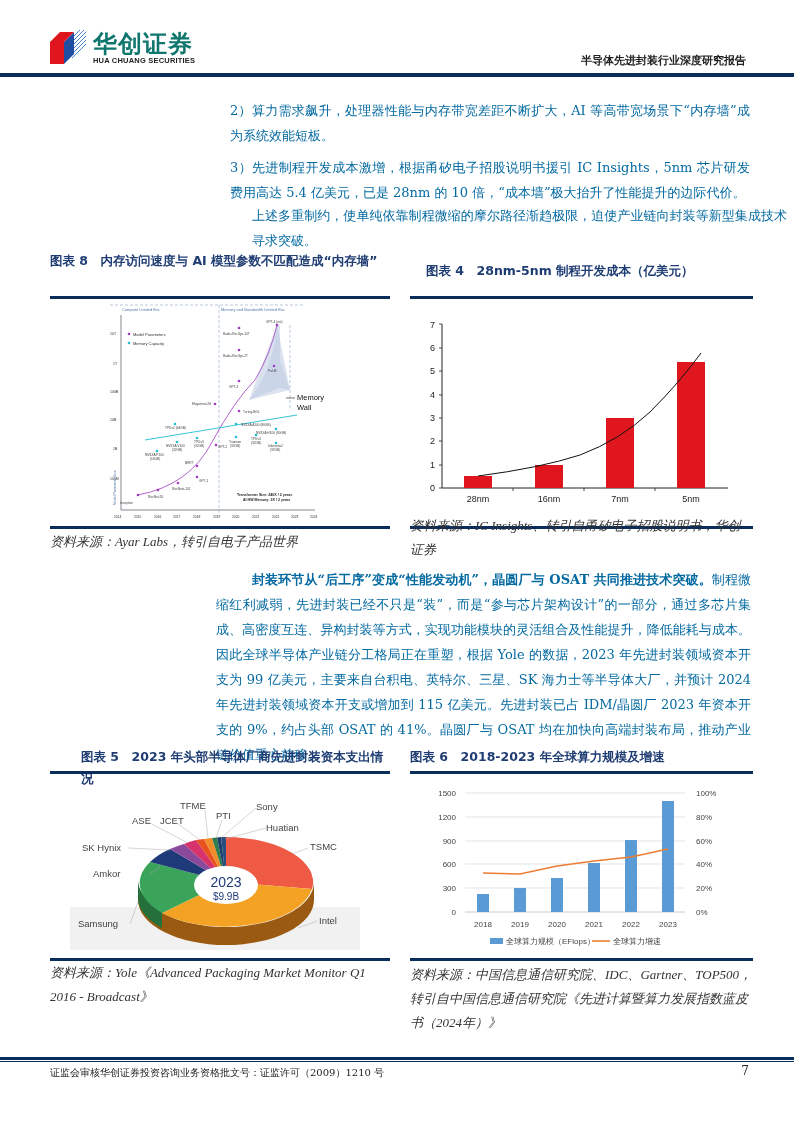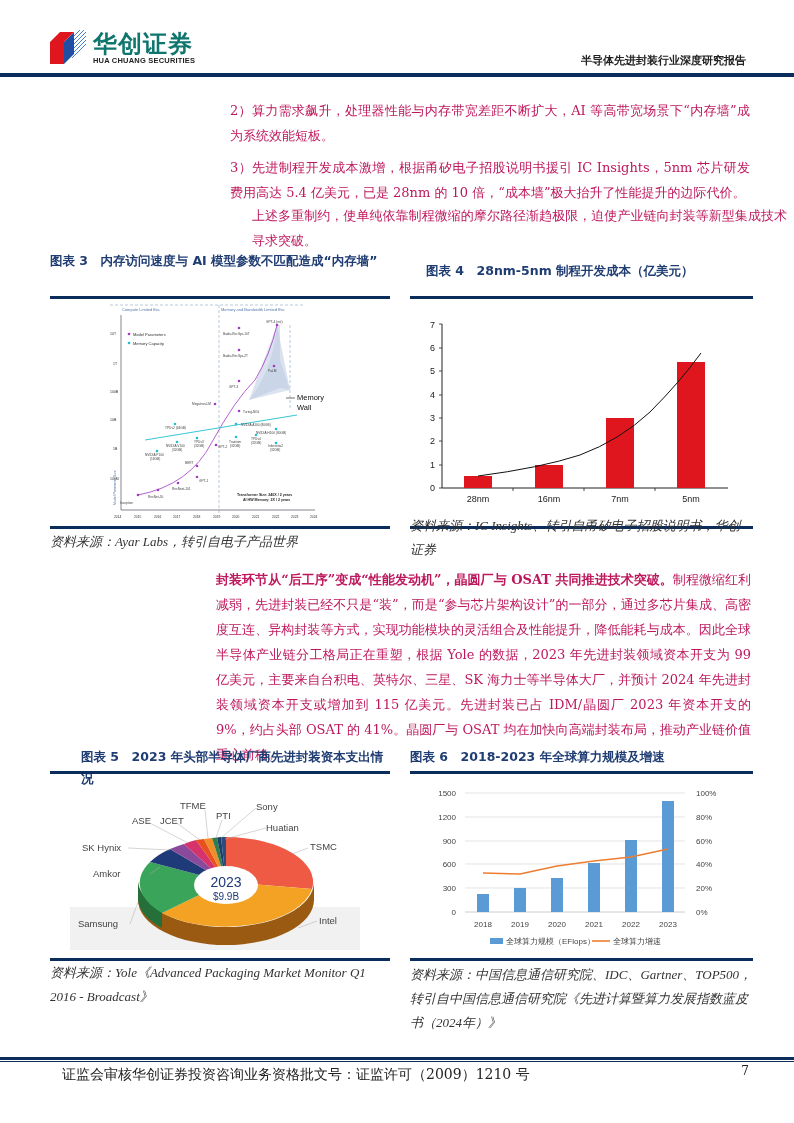--- a/index.html
+++ b/index.html
@@ -3,28 +3,28 @@
 <meta charset="utf-8">
 <style>
   * { margin: 0; padding: 0; box-sizing: border-box; }
   body { width: 794px; height: 1123px; background: #fff; font-family: "DejaVu Serif", serif; color: #222; position: relative; overflow: hidden; }
   .abs { position: absolute; }
   .logo-box { left: 50px; top: 30px; width: 36px; height: 34px; }
   .logo-cn { left: 93px; top: 28px; font-family: "DejaVu Sans", sans-serif; font-weight: bold; font-size: 24px; letter-spacing: 1px; color: #0f766e; }
   .logo-en { left: 93px; top: 56px; font-family: "Liberation Sans", sans-serif; font-weight: bold; font-size: 7.5px; color: #222; letter-spacing: 0.2px; }
   .header-title { right: 48px; top: 53px; font-size: 11px; font-weight: bold; color: #222; }
   .header-rule { left: 0; top: 73px; width: 794px; height: 4px; background: #0b2d5b; }
-  .para { font-size: 13px; line-height: 25px; text-align: justify; color: #be185d; }
+  .para { font-size: 13px; line-height: 25px; text-align: justify; color: #0369a1; }
   .fig-title { font-family: "DejaVu Sans", sans-serif; font-weight: bold; font-size: 12.5px; color: #1f3d73; line-height: 22px; }
   .rule { height: 3px; background: #0b2d5b; }
   .src { font-family: Liberation Serif, serif; font-style: italic; font-size: 13px; color: #333; line-height: 24px; }
-  .bold-lead { font-weight: bold; }
+  .bold-lead { font-weight: bold; margin-left: 36px; }
   .footer-rule { left: 0; top: 1057px; width: 794px; height: 3px; background: #0b2d5b; }
   .footer-rule2 { left: 0; top: 1061px; width: 794px; height: 1px; background: #0b2d5b; }
-  .footer-text { left: 62px; top: 1066px; font-size: 14px; color: #222; }
+  .footer-text { left: 50px; top: 1066px; font-size: 10px; color: #222; }
   .page-num { right: 45px; top: 1064px; font-size: 12px; color: #222; }
   svg text { font-family: "Liberation Sans", sans-serif; }
 </style>
 </head>
 <body>
 
 <div class="abs logo-box">
   <svg width="36" height="34" viewBox="0 0 36 34">
     <polygon points="0,12 14,12 14,34 0,34" fill="#e0161e"></polygon>
     <polygon points="14,12 24,2 24,24 14,34" fill="#1f4ea3"></polygon>
@@ -41,21 +41,21 @@
 </div>
 <div class="abs logo-cn">华创证券</div>
 <div class="abs logo-en">HUA CHUANG SECURITIES</div>
 <div class="abs header-title">半导体先进封装行业深度研究报告</div>
 <div class="abs header-rule"></div>
 
 <div class="abs para" style="left:230px; top:98px; width:520px;">2）算力需求飙升，处理器性能与内存带宽差距不断扩大，AI 等高带宽场景下“内存墙”成为系统效能短板。</div>
 <div class="abs para" style="left:230px; top:155px; width:520px;">3）先进制程开发成本激增，根据甬矽电子招股说明书援引 IC Insights，5nm 芯片研发费用高达 5.4 亿美元，已是 28nm 的 10 倍，“成本墙”极大抬升了性能提升的边际代价。</div>
 <div class="abs para" style="left:216px; top:203px; width:535px;margin-left:36px;">上述多重制约，使单纯依靠制程微缩的摩尔路径渐趋极限，迫使产业链向封装等新型集成技术寻求突破。</div>
 
-<div class="abs fig-title" style="left:50px; top:250px; width:340px;">图表 3　内存访问速度与 AI 模型参数不匹配造成“内存墙”</div>
+<div class="abs fig-title" style="left:50px; top:250px; width:340px;">图表 8　内存访问速度与 AI 模型参数不匹配造成“内存墙”</div>
 <div class="abs fig-title" style="left:410px; top:260px; width:340px;padding-left:16px;">图表 4　28nm-5nm 制程开发成本（亿美元）</div>
 <div class="abs rule" style="left:50px; top:296px; width:340px;"></div>
 <div class="abs rule" style="left:410px; top:296px; width:343px;"></div>
 
 <div class="abs" style="left:110px; top:300px; width:220px; height:225px;text-align:center;">
   <svg width="220" height="225" viewBox="0 0 220 225">
     <line x1="0" y1="5" x2="195" y2="5" stroke="#9bb3cc" stroke-dasharray="3,2" stroke-width="0.7"></line>
     <line x1="109" y1="5" x2="109" y2="215" stroke="#9bb3cc" stroke-dasharray="3,2" stroke-width="0.7"></line>
     <line x1="180" y1="25" x2="180" y2="110" stroke="#9bb3cc" stroke-dasharray="3,2" stroke-width="0.7"></line>
     <text x="12" y="11" font-size="4" fill="#5577aa">Compute Limited Era</text>

